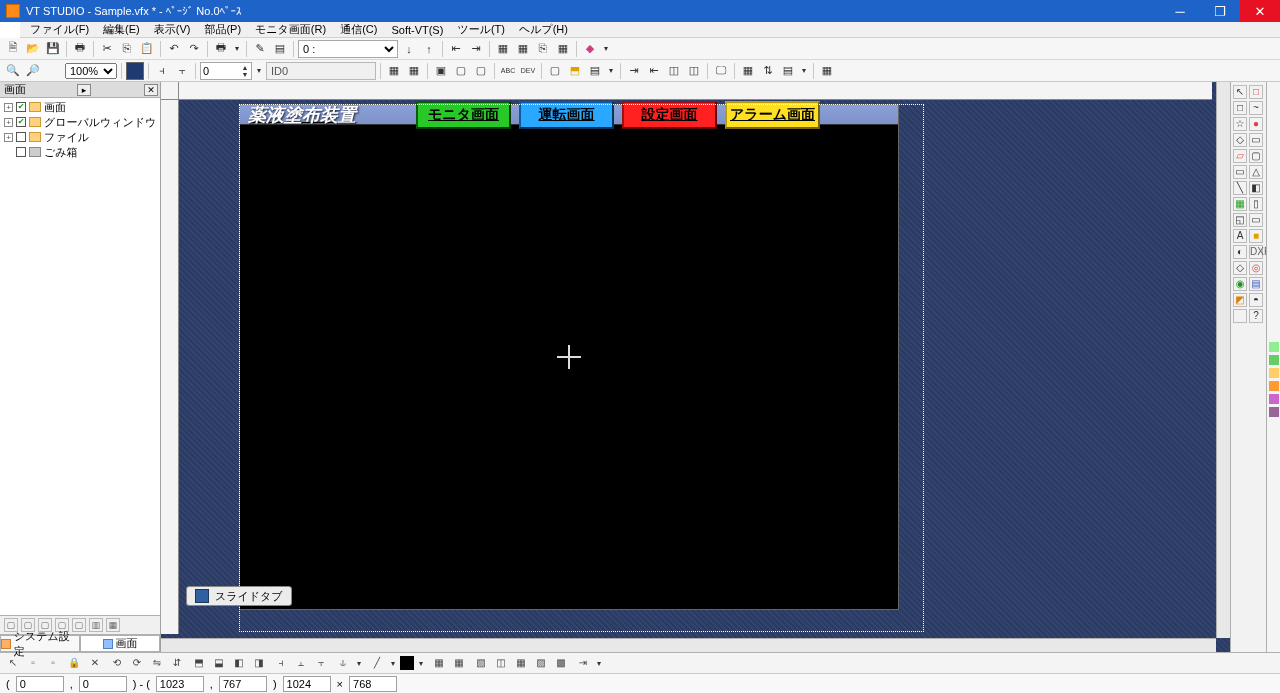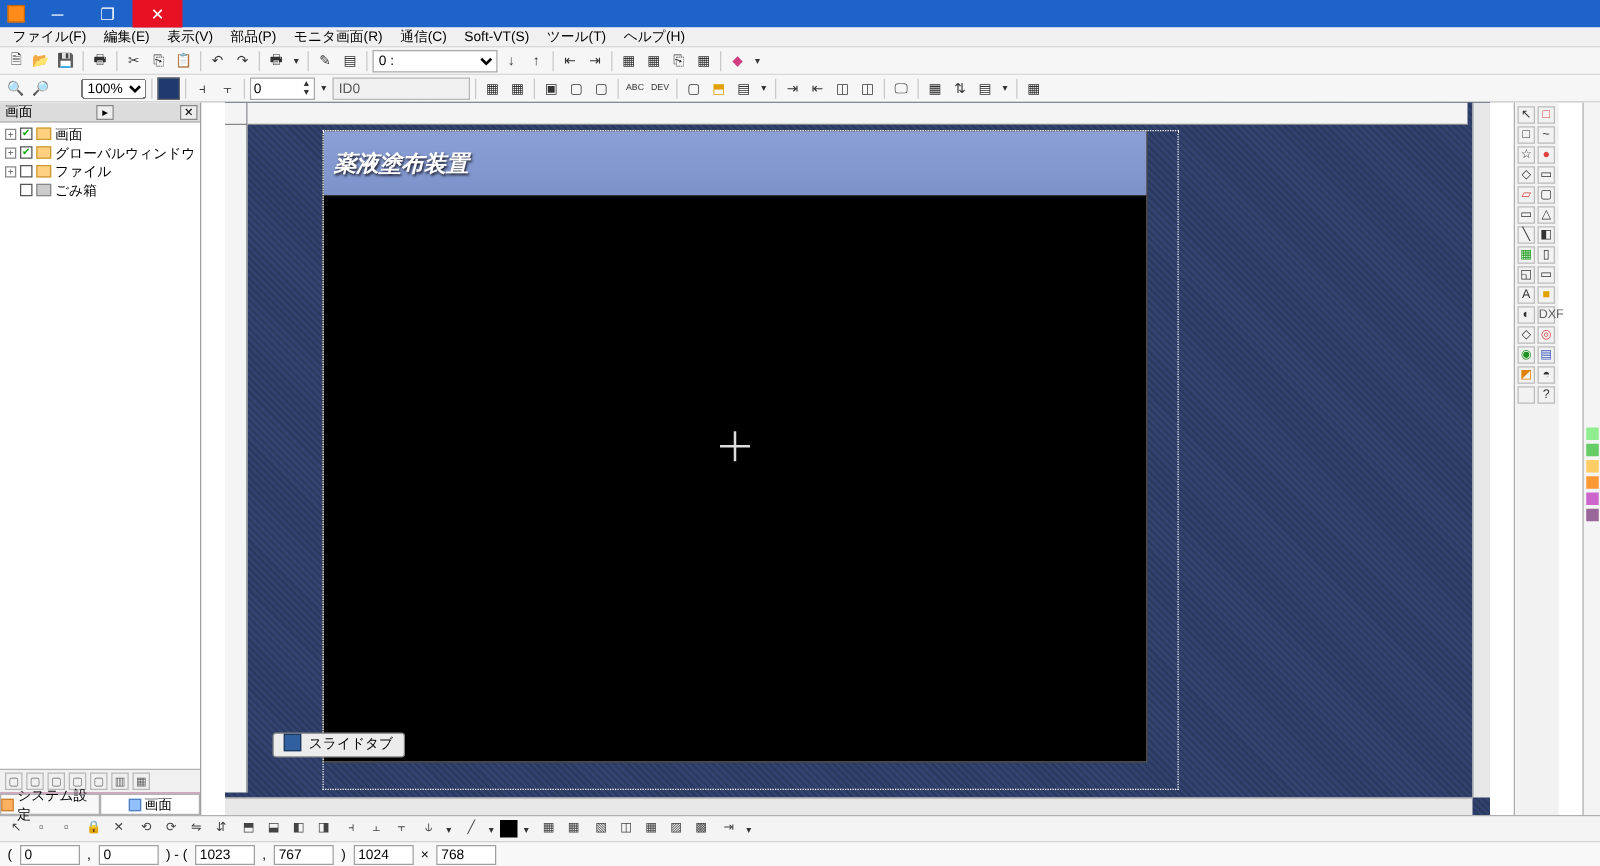--- a/index.html
+++ b/index.html
@@ -3,36 +3,36 @@
 <meta charset="utf-8">
 <style>
 * { margin: 0; padding: 0; box-sizing: border-box; font-family: "MS UI Gothic", sans-serif; font-size: 11px; }
 html, body { width: 1280px; height: 693px; overflow: hidden; background: #fff; }
 .titlebar { height: 22px; background: #1e64c8; color: #fff; display: flex; align-items: center; padding-left: 6px; }
 .titlebar .logo { width: 14px; height: 14px; background: #ff8c1a; margin-right: 6px; border: 1px solid #cc6600; }
 .titlebar .title { flex: 1; font-size: 11px; }
 .titlebar .winbtns { display: flex; height: 100%; }
 .titlebar .winbtns div { width: 40px; display: flex; align-items: center; justify-content: center; color: #fff; font-size: 13px; }
 .titlebar .winbtns .close { background: #e81123; }
-.menubar { height: 16px; background: #f0f0f0; border-bottom: 1px solid #d0d0d0; display: flex; align-items: center; padding-left: 4px; gap: 2px; }
+.menubar { height: 16px; background: #f0f0f0; border-bottom: 1px solid #d0d0d0; display: flex; align-items: center; padding-left: 4px; gap: 2px; margin-left: 20px; }
 .menubar span { padding: 2px 6px; }
 .toolbar { height: 22px; background: #f6f6f6; border-bottom: 1px solid #d8d8d8; display: flex; align-items: center; padding-left: 4px; gap: 2px; }
 .toolbar .tb, .toolbar2 .tb, .tool { width: 18px; height: 18px; display: flex; align-items: center; justify-content: center; border: 1px solid transparent; font-size: 11px; color: #333; }
 .toolbar .sep, .toolbar2 .sep { width: 1px; height: 16px; background: #c8c8c8; margin: 0 2px; }
 .toolbar select, .toolbar input { height: 18px; font-size: 11px; border: 1px solid #a8a8a8; background: #fff; }
 .toolbar2 { height: 22px; background: #f6f6f6; border-bottom: 1px solid #c8c8c8; display: flex; align-items: center; padding-left: 4px; gap: 2px; }
 .zoom-combo { width: 52px; margin-left: 21px; }
 .colorpick { width: 18px; height: 18px; background: #1e3a6e; border: 1px solid #666; }
 .arrow { font-size: 8px; width: 10px; text-align: center; color: #333; }
 .spinbox { display:flex; align-items:center; border:1px solid #a8a8a8; background:#fff; height:18px; }
 .spinbox input { border:none; width:38px; text-align:left; padding-left:2px; }
 .spinbox .sp { width:12px; font-size:7px; line-height:7px; text-align:center; color:#333; }
 .idbox { width:110px; height:18px; font-size:10px; background:#f0f0f0; border:1px solid #b8b8b8; color:#555; padding-left:4px; display:flex; align-items:center; }
 
-.mainrow { display: flex; height: 570px; gap: 19px; }
+.mainrow { display: flex; height: 570px; }
 .sidebar { width: 161px; background: #fff; border-right: 1px solid #a0a0a0; display:flex; flex-direction:column; }
 .side-title { background: #dcdcdc; height: 16px; border-bottom:1px solid #b0b0b0; display:flex; align-items:center; padding-left:4px; font-size:11px; }
 .side-title .xbtn { margin-left:auto; width:14px; height:12px; font-size:9px; text-align:center; border:1px solid #888; background:#eee; margin-right:2px; }
 .tree { flex:1; padding:2px 2px; font-size:11px; overflow:auto; }
 .tree .node { display:flex; align-items:center; gap:3px; height:14px; margin-bottom:1px; padding-left:2px; }
 .tree .box { width:9px; height:9px; border:1px solid #888; font-size:8px; line-height:7px; text-align:center; color:#555; }
 .tree .chk { width:10px; height:10px; border:1px solid #555; background:#fff; font-size:8px; line-height:8px; text-align:center; color:#0a0; }
 .tree .ico { width:12px; height:10px; background:#ffd080; border:1px solid #cc9933; }
 .tree .ico.gray { background:#ccc; border-color:#888; }
 .side-bot { border-top:1px solid #b0b0b0; }
@@ -41,51 +41,52 @@
 .sidetabs { height:18px; display:flex; background:#ec4899; border-top:1px solid #b0b0b0; }
 .sidetab { flex:1; display:flex; align-items:center; justify-content:center; gap:3px; border:1px solid #b0b0b0; background:#f8f8f8; font-size:10px; }
 .sidetab.active { background:#fff; }
 
 .canvaswrap { flex:1; position:relative; background:#2b3a60; background-image: repeating-linear-gradient(45deg,#2b3a60 0 2px,#31436e 2px 4px); overflow:hidden; }
 .rulhz { position:absolute; left:18px; right:18px; top:0; height:18px; background:#f4f4f4; border-bottom:1px solid #888; }
 .rulvt { position:absolute; top:18px; bottom:18px; left:0; width:18px; background:#f4f4f4; border-right:1px solid #888; }
 .rulcorner { position:absolute; top:0; left:0; width:18px; height:18px; background:#f4f4f4; border-right:1px solid #888; border-bottom:1px solid #888; }
 .screen-frame { position:absolute; left:78px; top:22px; width:660px; height:506px; border:1px solid #666; background:#000; }
 .selection-box { position:absolute; left:78px; top:22px; width:685px; height:528px; border:1px dotted #fff; pointer-events:none; }
-.hdrbar { height:52px; background:linear-gradient(#8aa0d6,#7c92c8); display:flex; align-items:center; padding:0 8px; gap:8px; border-bottom:1px solid #333; }
+.hdrbar { height:20px; background:linear-gradient(#8aa0d6,#7c92c8); display:flex; align-items:center; padding:0 8px; gap:8px; border-bottom:1px solid #333;text-decoration:underline; }
 .hdrtitle { color:#fff; font-size:18px; font-weight:bold; font-style:italic; text-shadow:1px 1px 2px #223; flex:0 0 160px; }
 .hbtn { width:95px; height:28px; border:2px solid; display:flex; align-items:center; justify-content:center; font-size:14px; font-weight:bold; color:#000; }
 .hbtn.green { background:#28c828; border-color:#0a5c0a #063c06 #063c06 #0a5c0a; }
 .hbtn.blue  { background:#2aa8ff; border-color:#0a5ca0 #053460 #053460 #0a5ca0; }
 .hbtn.red   { background:#ff2020; border-color:#a01010 #600808 #600808 #a01010; color:#000;}
 .hbtn.yellow{ background:#ffe020; border-color:#b89c10 #786408 #786408 #b89c10; }
 .crosshair { position:absolute; left:50%; top:50%; width:24px; height:24px; margin:-12px 0 0 -12px; }
 .crosshair::before,.crosshair::after{content:"";position:absolute;background:#ddd;}
 .crosshair::before{left:11px;top:0;width:2px;height:24px;}
 .crosshair::after{top:11px;left:0;height:2px;width:24px;}
-.slide-tab { position:absolute; left:38px; bottom:46px; height:20px; display:flex; background:#ececec; border:1px solid #888; border-radius:3px; padding:0 8px; gap:6px; font-size:11px; }
+.slide-tab { position:absolute; left:25px; bottom:46px; height:20px; display:flex; align-items:center; background:#ececec; border:1px solid #888; border-radius:3px; padding:0 8px; gap:6px; font-size:11px; }
 .slide-tab .thumb { width:14px; height:14px; background:#3060a0; border:1px solid #203858; }
 .area-hscroll { position:absolute; left:0; right:14px; bottom:0; height:14px; background:#e8e8e8; border-top:1px solid #b0b0b0; }
 .area-vscroll { position:absolute; right:0; top:0; bottom:14px; width:14px; background:#e8e8e8; border-left:1px solid #b0b0b0; }
 
 .rightbox { width: 36px; background:#f2f2f2; border-left:1px solid #b0b0b0; padding:3px 2px; display:flex; flex-wrap:wrap; gap:2px; align-content:flex-start; }
 .rightbox .rt { width:14px; height:14px; border:1px solid #bbb; font-size:10px; text-align:center; line-height:12px; color:#333; }
 .rightstrip { width:14px; background:#f4f4f4; border-left:1px solid #b0b0b0; padding-top:260px; display:flex; flex-direction:column; gap:3px; align-items:center; }
 .rightstrip .rs { width:10px; height:10px; }
 
 .bt1 { height:22px; background:#f4f4f4; border-top:1px solid #b0b0b0; border-bottom:1px solid #c8c8c8; display:flex; align-items:center; padding-left:4px; gap:2px; }
 .bt1 .tb { width:18px; height:18px; border:1px solid transparent; font-size:10px; text-align:center; line-height:16px; color:#444; }
 .bt2 { height:20px; background:#f8f8f8; border-bottom:1px solid #c8c8c8; display:flex; align-items:center; padding-left:6px; gap:6px; font-size:11px; }
 .bt2 .sbx { width:48px; height:16px; border:1px solid #a0a0a0; padding-left:3px; background:#fff; }
 </style>
 </head>
 <body>
 
 <div class="titlebar">
   <div class="logo"></div>
+  <span class="title">VT STUDIO - Sample.vfx * - ﾍﾟｰｼﾞ No.0ﾍﾟｰｽ</span>
   <div class="winbtns">
     <div>─</div>
     <div>❐</div>
     <div class="close">✕</div>
   </div>
 </div>
 
 <div class="menubar" id="menubar">
     <span>ファイル(F)</span>
     <span>編集(E)</span>
@@ -243,20 +244,26 @@
   </div>
 
   <div class="canvaswrap">
     <div class="rulcorner"></div>
     <div class="rulhz"></div>
     <div class="rulvt"></div>
 
     <div class="screen-frame">
       <div class="hdrbar">
         <div class="hdrtitle">薬液塗布装置</div>
+        <div id="hbtns" style="display:flex;gap:8px;">
+            <div class="hbtn green">モニタ画面</div>
+            <div class="hbtn blue">運転画面</div>
+            <div class="hbtn red">設定画面</div>
+            <div class="hbtn yellow">アラーム画面</div>
+          </div>
       </div>
       <div class="crosshair"></div>
     </div>
     <div class="selection-box"></div>
     <div class="slide-tab">
       <div class="thumb"></div>
       <span>スライドタブ</span>
     </div>
     <div class="area-hscroll"></div>
     <div class="area-vscroll"></div>

